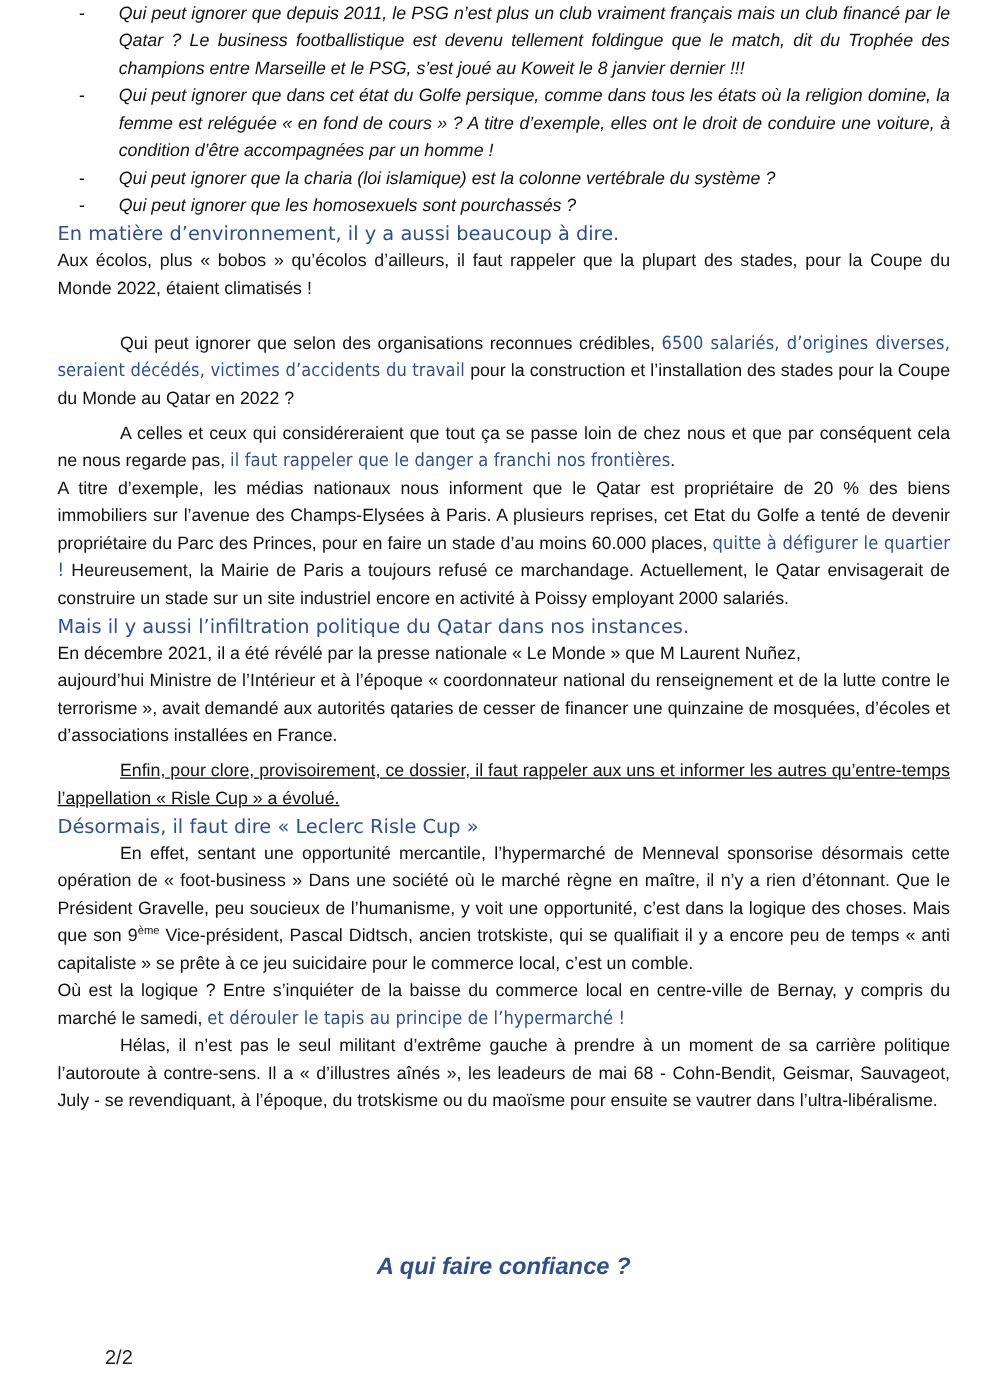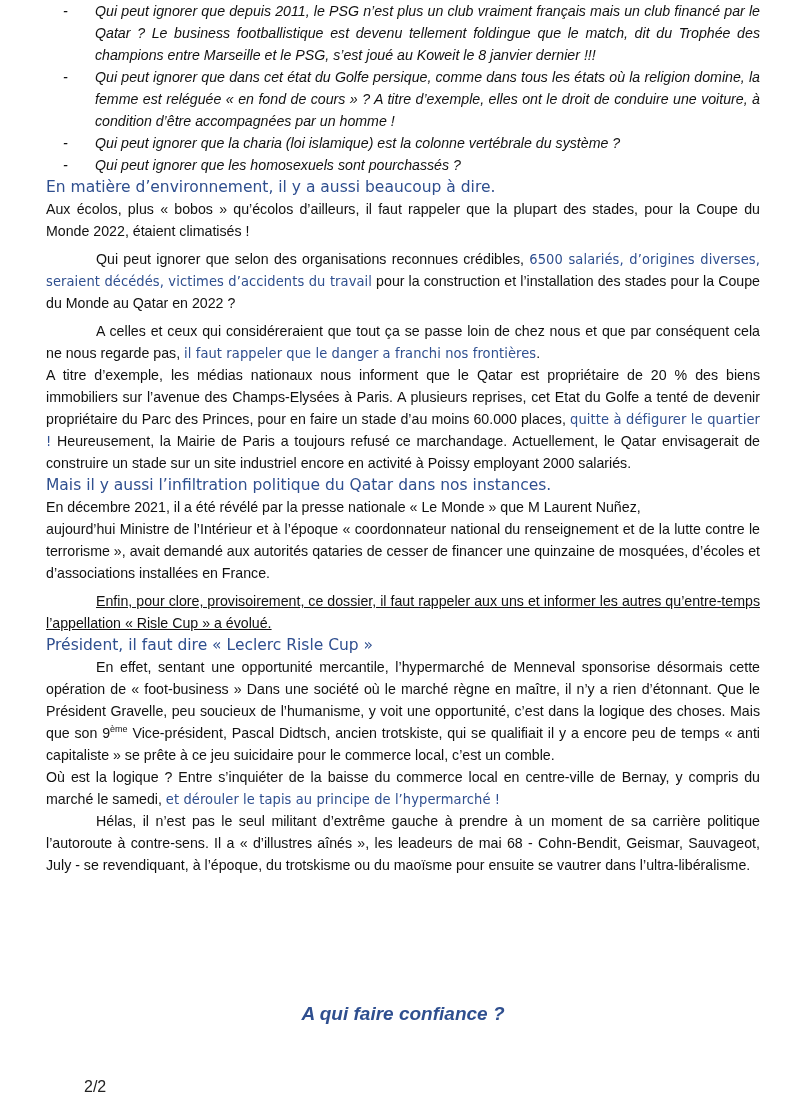--- a/index.html
+++ b/index.html
@@ -23,34 +23,34 @@
 
 <div class="page">
   <ul class="dash">
     <li>Qui peut ignorer que depuis 2011, le PSG n’est plus un club vraiment français mais un club financé par le Qatar ? Le business footballistique est devenu tellement foldingue que le match, dit du Trophée des champions entre Marseille et le PSG, s’est joué au Koweit le 8 janvier dernier !!!</li>
     <li>Qui peut ignorer que dans cet état du Golfe persique, comme dans tous les états où la religion domine, la femme est reléguée  « en fond de cours » ? A titre d’exemple, elles ont le droit de conduire une voiture, à condition d’être accompagnées par un homme !</li>
     <li>Qui peut ignorer que la charia (loi islamique) est la colonne vertébrale du système ?</li>
     <li>Qui peut ignorer que les homosexuels sont pourchassés ?</li>
   </ul>
   <p class="head">En matière d’environnement, il y a aussi beaucoup à dire.</p>
   <p class="p">Aux écolos, plus « bobos » qu’écolos d’ailleurs, il faut rappeler que la plupart des stades, pour la Coupe du Monde 2022, étaient climatisés !</p>
-  <p class="p ind" style="margin-top:6px;">
+  <p class="p ind" style="margin-top:22px;">
     <span>Qui peut ignorer que selon des organisations reconnues crédibles, </span><span class="hl">6500 salariés, d’origines diverses, seraient décédés, victimes d’accidents du travail</span><span> pour la construction et l’installation des stades pour la Coupe du Monde au Qatar en 2022 ?</span>
   </p>
   <p class="p ind" style="margin-top:6px;">
     <span>A celles et ceux qui considéreraient que tout ça se passe loin de chez nous et que par conséquent cela ne nous regarde pas, </span><span class="hl">il faut rappeler que le danger a franchi nos frontières</span><span>.</span>
   </p>
   <p class="p">
     <span>A titre d’exemple, les médias nationaux nous informent que le Qatar est propriétaire de 20 % des biens immobiliers sur l’avenue des Champs-Elysées à Paris. A plusieurs reprises, cet Etat du Golfe a tenté de devenir propriétaire du Parc des Princes, pour en faire un stade d’au moins 60.000 places, </span><span class="hl">quitte à défigurer le quartier !</span><span> Heureusement, la Mairie de Paris a toujours refusé ce marchandage. Actuellement, le Qatar envisagerait de construire un stade sur un site industriel encore en activité à Poissy employant 2000 salariés.</span>
   </p>
   <p class="head">Mais il y aussi l’infiltration politique du Qatar dans nos instances.</p>
   <p class="p" style="text-align:left;">En décembre 2021,  il a été révélé par la presse nationale  « Le Monde »  que  M Laurent Nuñez,</p>
   <p class="p">aujourd’hui Ministre de l’Intérieur et à l’époque « coordonnateur national du renseignement et de la lutte contre le terrorisme », avait demandé aux autorités qataries de cesser de financer une quinzaine de mosquées, d’écoles et d’associations installées en France.</p>
   <p class="p ind" style="margin-top:6px;text-decoration:underline;">Enfin, pour clore, provisoirement, ce dossier, il faut rappeler aux uns et informer les autres qu’entre-temps l’appellation « Risle Cup » a évolué.</p>
-  <p class="head">Président, il faut dire « Leclerc Risle Cup »</p>
+  <p class="head">Désormais, il faut dire « Leclerc Risle Cup »</p>
   <p class="p ind">
     <span>En effet, sentant une opportunité mercantile, l’hypermarché de Menneval sponsorise désormais cette opération de « foot-business » Dans une société où le marché règne en maître, il n’y a rien d’étonnant. Que le Président Gravelle, peu soucieux de l’humanisme, y voit une opportunité, c’est dans la logique des choses. Mais que son 9</span><span class="sup">ème</span><span> Vice-président, Pascal Didtsch, ancien trotskiste, qui se qualifiait il y a encore peu de temps « anti capitaliste » se prête à ce jeu suicidaire pour le commerce local, c’est un comble.</span>
   </p>
   <p class="p">
     <span>Où est la logique ? Entre s’inquiéter de la baisse du commerce local en centre-ville de Bernay, y compris du marché le samedi, </span><span class="hl">et dérouler le tapis au principe de l’hypermarché !</span>
   </p>
   <p class="p ind">Hélas, il n’est pas le seul militant d’extrême gauche à prendre à un moment de sa carrière politique l’autoroute à contre-sens. Il a « d’illustres aînés », les leadeurs de mai 68 - Cohn-Bendit, Geismar, Sauvageot, July - se revendiquant, à l’époque, du trotskisme ou du maoïsme pour ensuite se vautrer dans l’ultra-libéralisme.</p>
   <div class="final">A qui faire confiance ?</div>
 </div>
 <div class="pageno">2/2</div>

